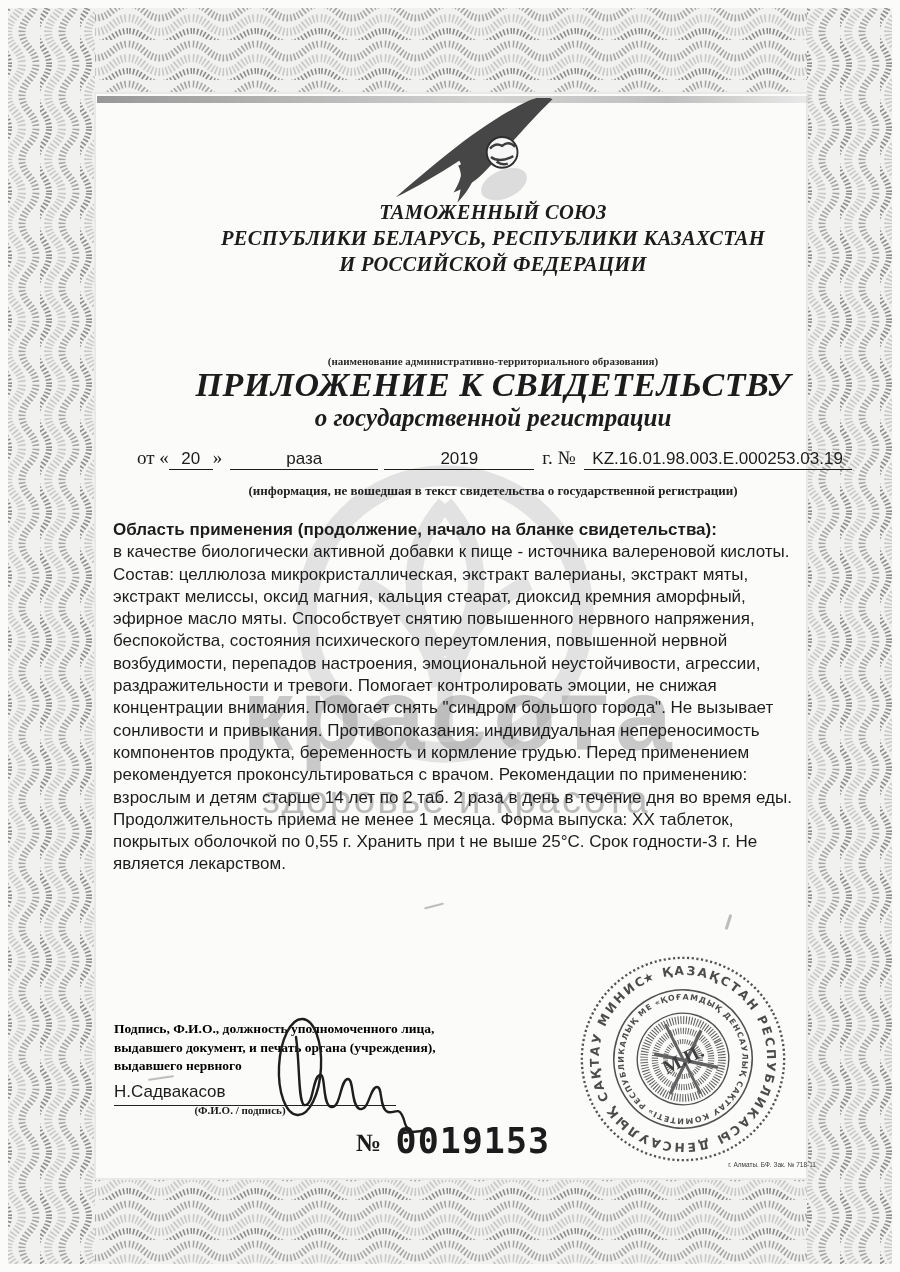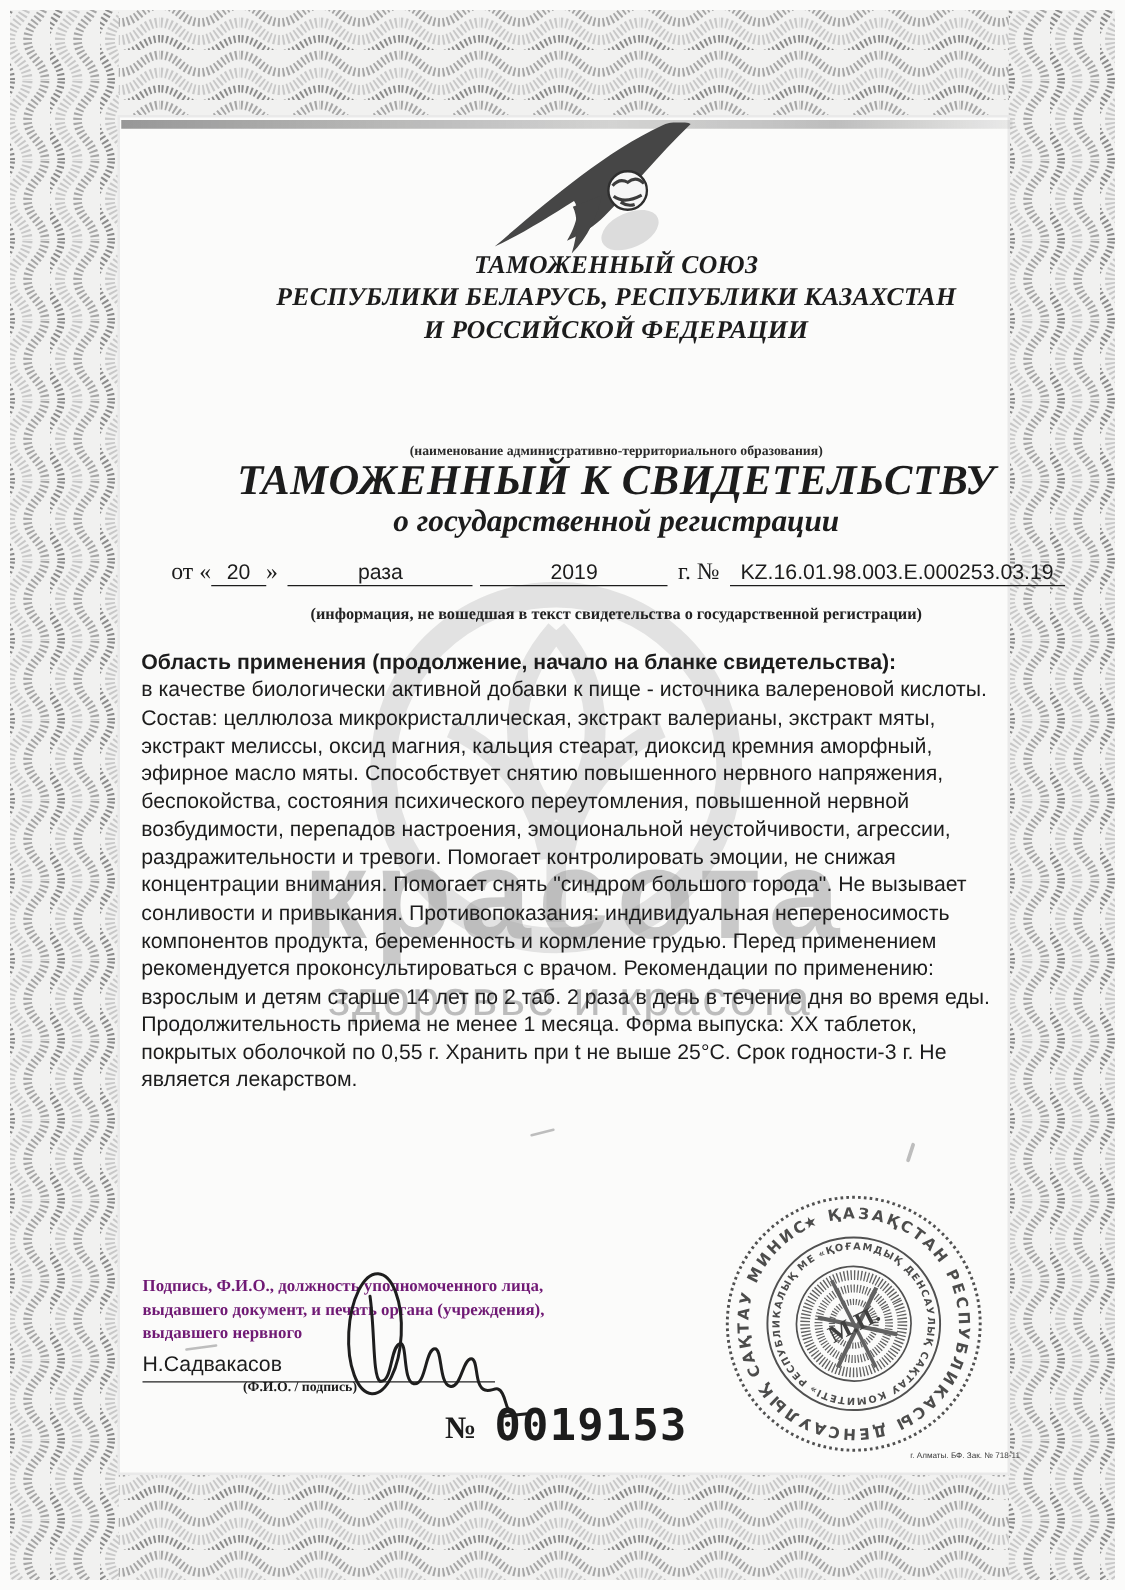--- a/index.html
+++ b/index.html
@@ -46,21 +46,21 @@
   .bodyblock{left:113px;top:519px;width:700px;font-size:17px;line-height:22.3px;z-index:2;}
   .bodyblock .bh{font-weight:bold;margin-bottom:0;}
 
   .wm-emblem{left:288px;top:457px;width:314px;height:314px;z-index:0;opacity:.55;}
   .wm-brand{left:120px;top:657px;width:680px;z-index:1;
     font-size:102px;font-weight:bold;letter-spacing:6px;color:#9d9d9d;opacity:.52;text-align:center;}
   .wm-tagline{left:100px;top:778px;width:712px;z-index:1;
     font-size:39px;color:#bcbcbc;letter-spacing:2px;text-align:center;}
 
   .sig-caption{left:114px;top:1020px;width:360px;font-size:13.5px;font-weight:bold;
-    line-height:18.6px;color:#701a75;z-index:2;}
+    line-height:18.6px;color:#000000;z-index:2;}
   .sig-name-row{left:114px;top:1082px;width:282px;border-bottom:1.6px solid #222;
     font-size:17px;padding-bottom:3px;z-index:2;}
   .fio-caption{left:150px;top:1104px;width:180px;font-size:11px;font-weight:bold;text-align:center;z-index:2;}
   .sig-squiggle{left:252px;top:1015px;width:180px;height:125px;z-index:3;}
 
   .stamp-wrap{left:576px;top:952px;width:214px;height:214px;transform:rotate(-27deg);z-index:2;opacity:.88;}
 
   .serial{left:356px;top:1121px;white-space:nowrap;z-index:2;}
   .serial .no-sign{font-family:"Liberation Serif",serif;font-weight:bold;font-size:25px;vertical-align:2px;}
   .serial .digits{font-family:"DejaVu Sans Mono","Liberation Mono",monospace;
@@ -123,21 +123,21 @@
 
   <div class="abs union-title serif center">
     <div>ТАМОЖЕННЫЙ СОЮЗ</div>
     <div>РЕСПУБЛИКИ БЕЛАРУСЬ, РЕСПУБЛИКИ КАЗАХСТАН</div>
     <div>И РОССИЙСКОЙ ФЕДЕРАЦИИ</div>
   </div>
 
 
   <div class="abs territorial serif center">(наименование административно-территориального образования)</div>
 
-  <div class="abs title-main serif center">ТАМОЖЕННЫЙ К СВИДЕТЕЛЬСТВУ</div>
+  <div class="abs title-main serif center">ПРИЛОЖЕНИЕ К СВИДЕТЕЛЬСТВУ</div>
   <div class="abs title-sub serif center">о государственной регистрации</div>
 
   <div class="abs dateline serif center">
     <span>от «</span><span class="filled dl-day">20</span><span>»</span><span class="dl-gap"></span><span class="filled dl-month">раза</span><span class="filled dl-year">2019</span><span class="dl-gap"></span><span>г.</span>
     <span>№</span><span class="filled dl-num">KZ.16.01.98.003.Е.000253.03.19</span>
   </div>
 
   <div class="abs info-caption serif center">(информация, не вошедшая в текст свидетельства о государственной регистрации)</div>
 
   <div class="abs bodyblock">

